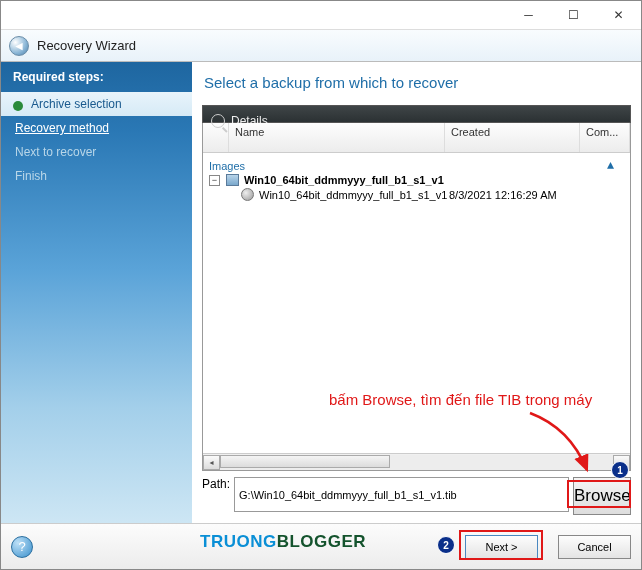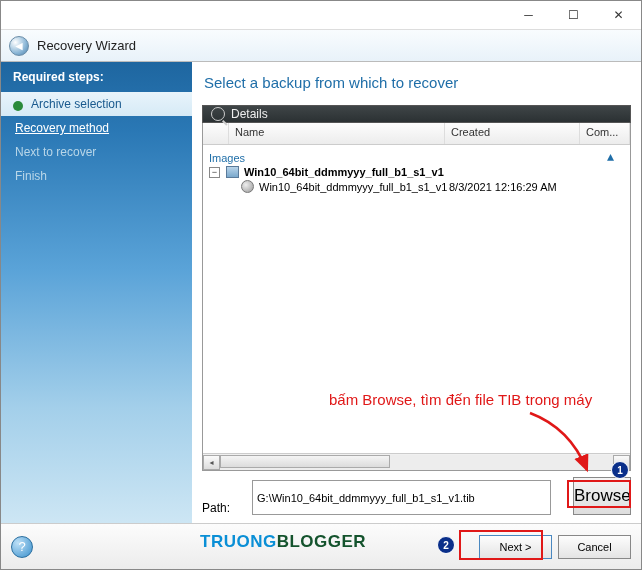--- a/index.html
+++ b/index.html
@@ -15,25 +15,25 @@
 .sidebar .req{padding:8px 12px;font-size:12px;font-weight:bold;color:#fff}
 .step{display:flex;align-items:flex-end;padding:5px 12px;font-size:12px;color:#cfe5f3}
 .step.active{background:linear-gradient(#e8f4fb,#d6eaf6);color:#1a5a8e}
 .step.active::before{content:"";width:10px;height:10px;border-radius:50%;background:#2a8a3a;margin-right:6px}
 .step.active .lbl{color:#1a5a8e}
 .step.link .lbl{text-decoration:underline;color:#fff}
 .step.dim .lbl{color:#b8d6e8}
 .step .lbl{margin-left:2px}
 .main{flex:1;padding:8px 10px 0 10px;display:flex;flex-direction:column}
 .main-title{font-size:15px;color:#1f6ea8;padding:4px 0 14px 2px}
-.details-bar{height:16px;background:linear-gradient(#3f4547,#2b3133);color:#eee;font-size:12px;display:flex;align-items:center;padding:8px 8px;border:1px solid #555}
+.details-bar{height:16px;background:linear-gradient(#3f4547,#2b3133);color:#eee;font-size:12px;display:flex;padding:8px 8px;border:1px solid #555}
 .details-bar .mag{width:14px;height:14px;border:1.5px solid #ccc;border-radius:50%;margin-right:6px;position:relative}
 .details-bar .mag::after{content:"";position:absolute;width:6px;height:1.5px;background:#ccc;bottom:-3px;right:-4px;transform:rotate(45deg)}
 .listwrap{flex:1;border:1px solid #999;border-top:none;display:flex;flex-direction:column;background:#fff;min-height:0}
-.colhead{height:22px;display:flex;background:linear-gradient(#fdfdfd,#ececec);border-bottom:1px solid #ccc;font-size:11px;color:#333}
+.colhead{height:30px;display:flex;background:linear-gradient(#fdfdfd,#ececec);border-bottom:1px solid #ccc;font-size:11px;color:#333}
 .colhead div{border-right:1px solid #ddd;padding:3px 6px}
 .colhead .c0{width:26px;border-right:1px solid #ddd}
 .colhead .c1{flex:1}
 .colhead .c2{width:135px}
 .colhead .c3{width:50px}
 .rows{flex:1;padding:2px 0;font-size:11px;overflow:hidden;position:relative}
 .row{display:flex;align-items:flex-end;padding:1px 4px}
 .row.cat{color:#1f6ea8;padding-left:6px}
 .row.cat .col-r{margin-left:auto;color:#1f6ea8;padding-right:12px;font-size:14px}
 .row.item{padding-left:6px}
@@ -41,27 +41,27 @@
 .disk-ico{width:13px;height:12px;background:linear-gradient(#b8d4ea,#7aa8cc);border:1px solid #5a7a9a;margin-right:5px}
 .vol-ico{width:13px;height:13px;border-radius:50%;background:radial-gradient(circle at 35% 35%,#eee,#999);border:1px solid #777;margin-right:5px}
 .row .name{flex:1}
 .row .created{width:135px}
 .row .com{width:42px}
 .bold{font-weight:bold}
 .hscroll{height:17px;background:#f0f0f0;border-top:1px solid #ccc;display:flex;align-items:center}
 .hscroll .arr{width:17px;height:15px;background:linear-gradient(#fafafa,#ddd);border:1px solid #aaa;display:flex;align-items:center;justify-content:center;font-size:8px;color:#555}
 .hscroll .track{flex:1;height:15px;background:#ededed;position:relative}
 .hscroll .thumb{position:absolute;left:0;top:0;height:13px;width:170px;background:linear-gradient(#f4f4f4,#dcdcdc);border:1px solid #aaa}
-.path-row{display:flex;align-items:flex-end;margin-top:6px;gap:22px;font-size:12px}
+.path-row{display:flex;align-items:flex-start;margin-top:6px;gap:4px;font-size:12px}
 .path-row input{flex:1;height:35px;border:1px solid #999;padding:0 4px;font-size:11px}
 .browse-btn{height:38px;width:58px;background:linear-gradient(#f5f5f5,#ddd);border:1px solid #888;font-size:17px}
 .footer{height:46px;border-top:1px solid #ccc;display:flex;align-items:center;padding:0 10px;background:linear-gradient(#fcfcfc,#ececec)}
 .help-ico{width:22px;height:22px;border-radius:50%;background:radial-gradient(circle at 30% 30%,#bde0f7,#3a90cc);display:flex;align-items:center;justify-content:center;color:#fff;font-size:13px;border:1px solid #2a6fa0}
 .spacer{flex:1}
-.btn{height:24px;min-width:73px;background:linear-gradient(#fdfdfd,#e4e4e4);border:1px solid #888;font-size:11px;margin-left:6px;padding:0 10px}
+.btn{height:24px;min-width:73px;background:linear-gradient(#fdfdfd,#e4e4e4);border:1px solid #888;font-size:11px;margin-left:20px;padding:0 10px}
 .btn.primary{border:1px solid #4a88c0}
 
 .ann-text{position:absolute;color:#e01818;font-size:15px;font-weight:500;text-shadow:0 0 2px #fff,0 0 2px #fff}
 .ann-box{position:absolute;border:2px solid #e01818}
 .ann-circle{position:absolute;width:18px;height:18px;border-radius:50%;background:#0a2f8a;color:#fff;display:flex;align-items:center;justify-content:center;font-size:10px;font-weight:bold;border:1px solid #fff}
 .watermark{position:absolute;bottom:18px;left:200px;font-size:17px;font-weight:bold;letter-spacing:0.5px}
 .watermark .t1{color:#0a8fd6}
 .watermark .t2{color:#14532d}
 .arrow{position:absolute;pointer-events:none}
 </style>

